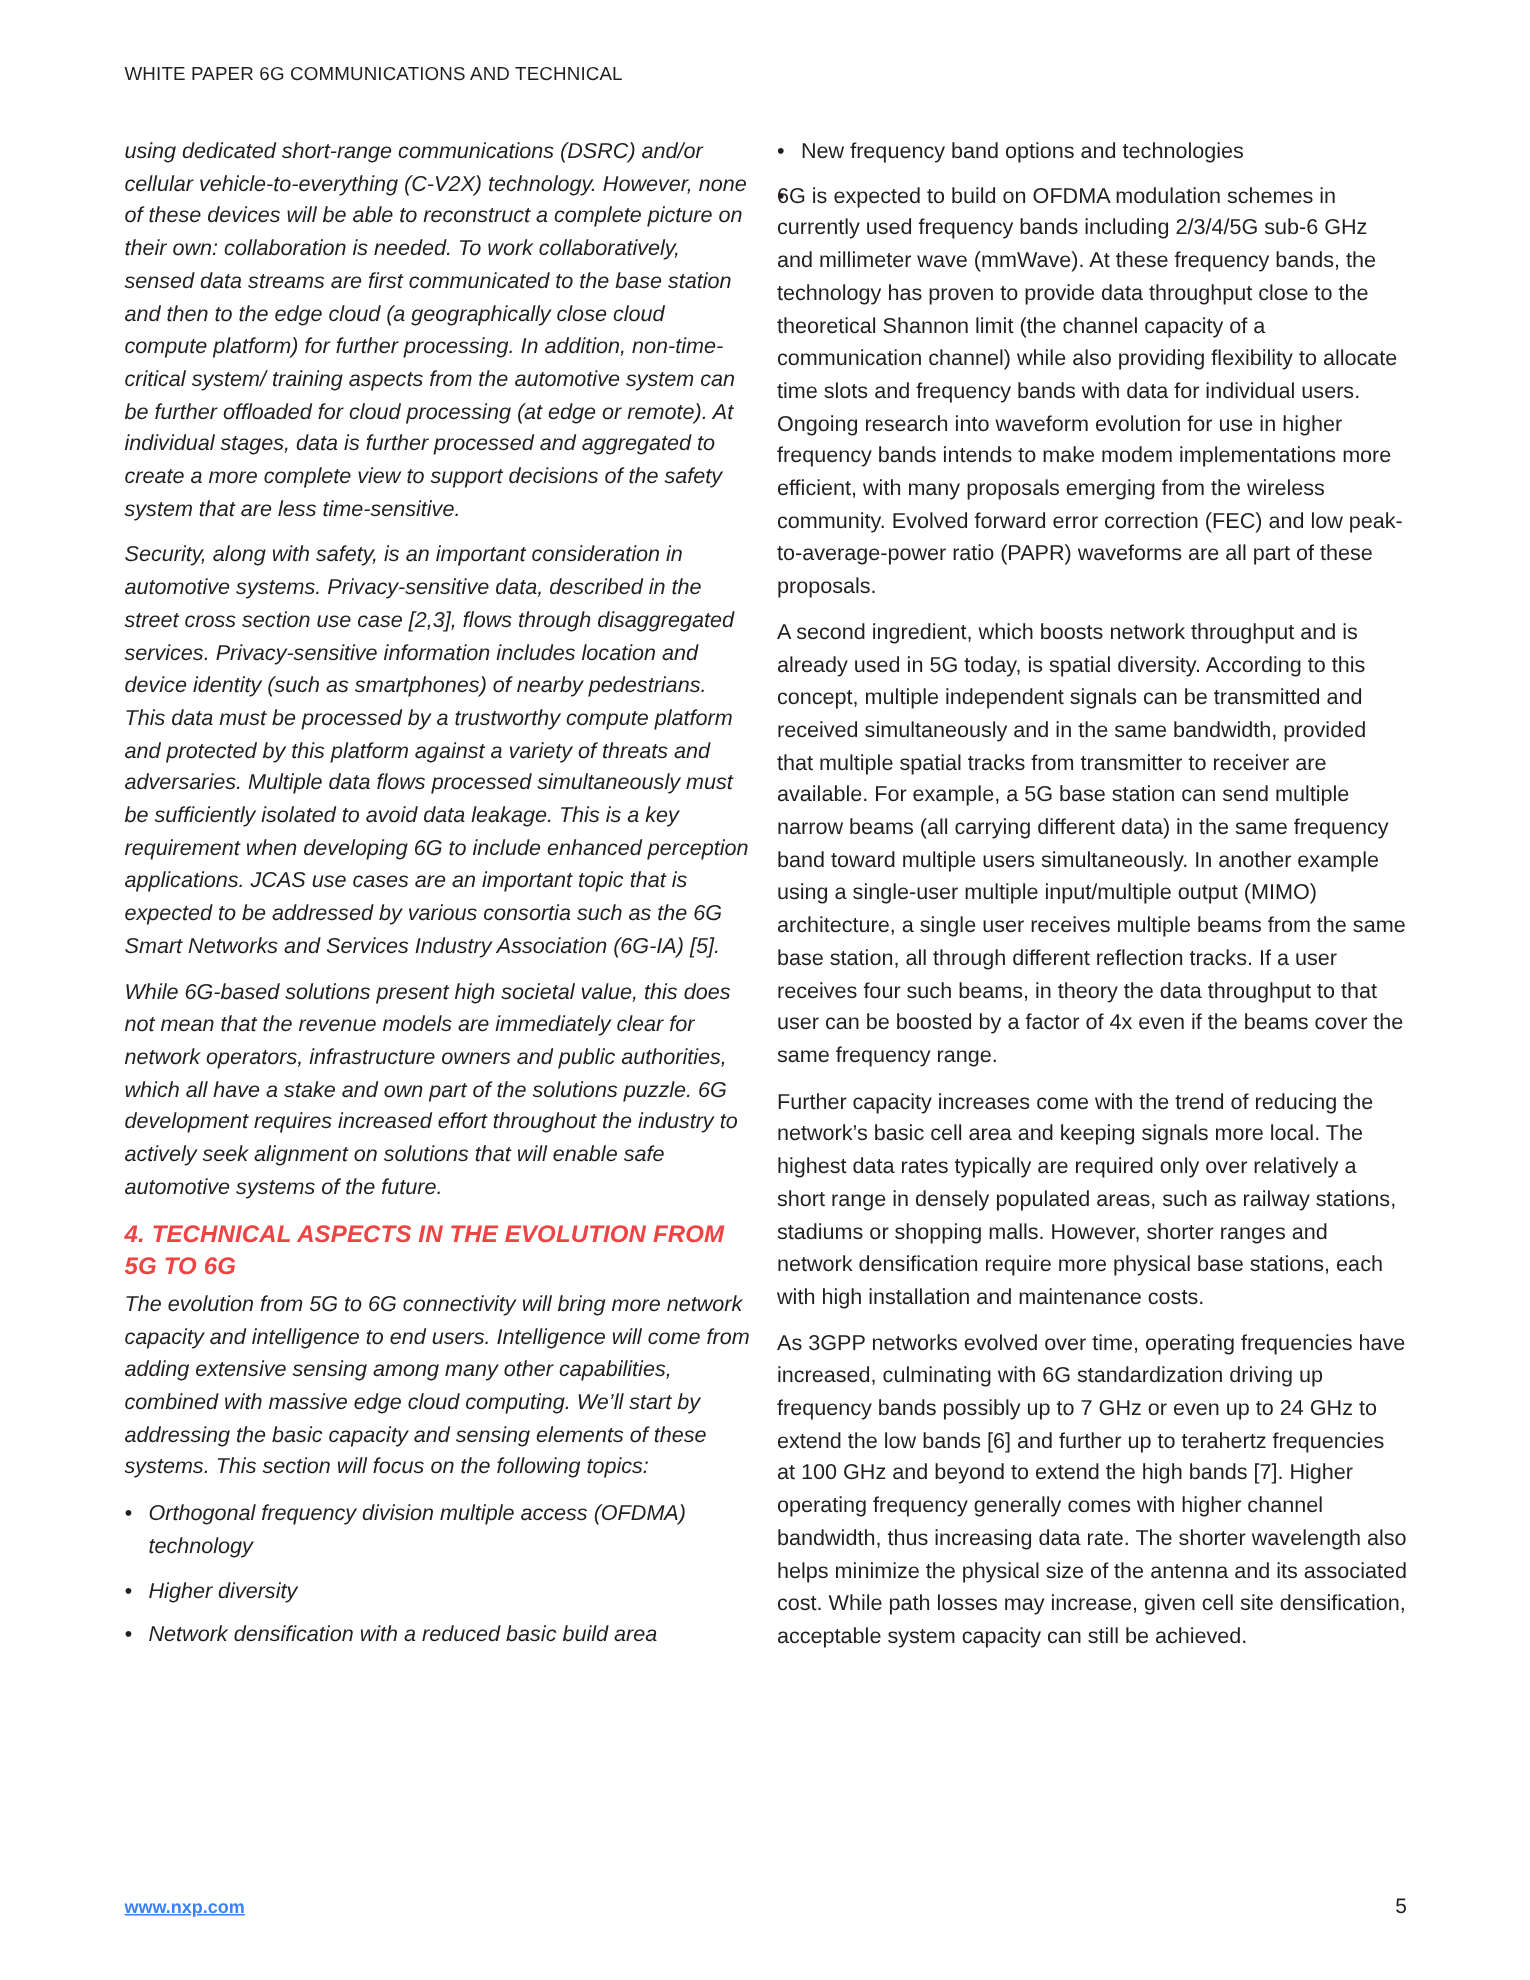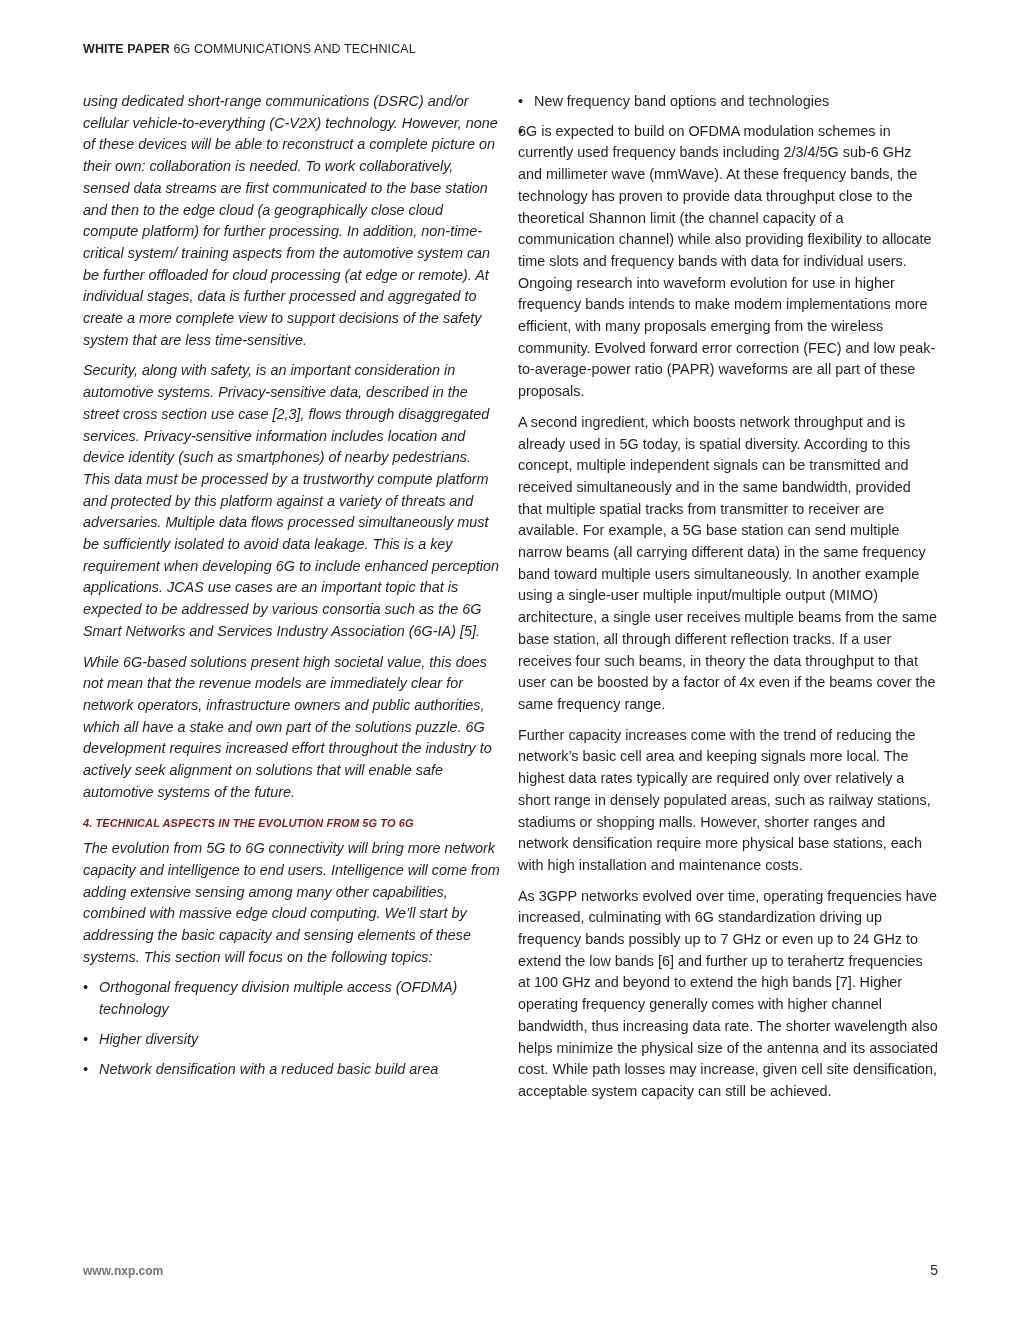--- a/index.html
+++ b/index.html
@@ -1,28 +1,28 @@
 <!DOCTYPE html>
 <html><head>
 <meta charset="utf-8">
 <style>
   html, body { margin: 0; padding: 0; background: #ffffff; }
   body { width: 1020px; height: 1320px; position: relative; overflow: hidden;
          font-family: "Liberation Sans", "DejaVu Sans", sans-serif; color: #231f20; }
   .running-header { position: absolute; left: 83px; top: 42px; font-size: 12.5px; letter-spacing: 0.1px; color: #231f20; }
-  .running-header .bold { font-weight: bold; }
+  .running-header .bold { font-weight: normal; }
   .col { position: absolute; top: 91px; width: 418px; font-size: 14.4px; line-height: 21.7px; }
   .col-left { left: 83px; font-style: italic; }
   .col-right { left: 518px; width: 420px; }
   .col p { margin: 0 0 9px 0; }
-  .col h2 { margin: 8px 0 4px 0; font-size: 11px; line-height: 21.7px; font-weight: bold; color: #7f1d1d; letter-spacing: 0.1px; }
+  .col h2 { margin: 8px 0 4px 0; font-size: 16px; line-height: 21.7px; font-weight: bold; color: #ef4444; letter-spacing: 0.1px; }
   ul.bullets { list-style: none; margin: 0; padding: 0; }
   ul.bullets li { position: relative; padding-left: 16px; margin-bottom: 8px; }
   ul.bullets li .bullet { position: absolute; left: 0; top: 0; }
-  .footer-url { position: absolute; left: 83px; top: 1264px; font-size: 12px; font-weight: bold; color: #737373; }
+  .footer-url { position: absolute; left: 83px; top: 1264px; font-size: 12px; font-weight: bold; color: #3b82f6; text-decoration: underline; }
   .page-number { position: absolute; right: 82px; top: 1262px; font-size: 14px; color: #231f20; }
 </style>
 </head>
 <body>
 
 <div class="running-header">
   <span class="bold">WHITE PAPER</span><span> 6G COMMUNICATIONS AND TECHNICAL</span>
 </div>
 
 <div class="col col-left">

